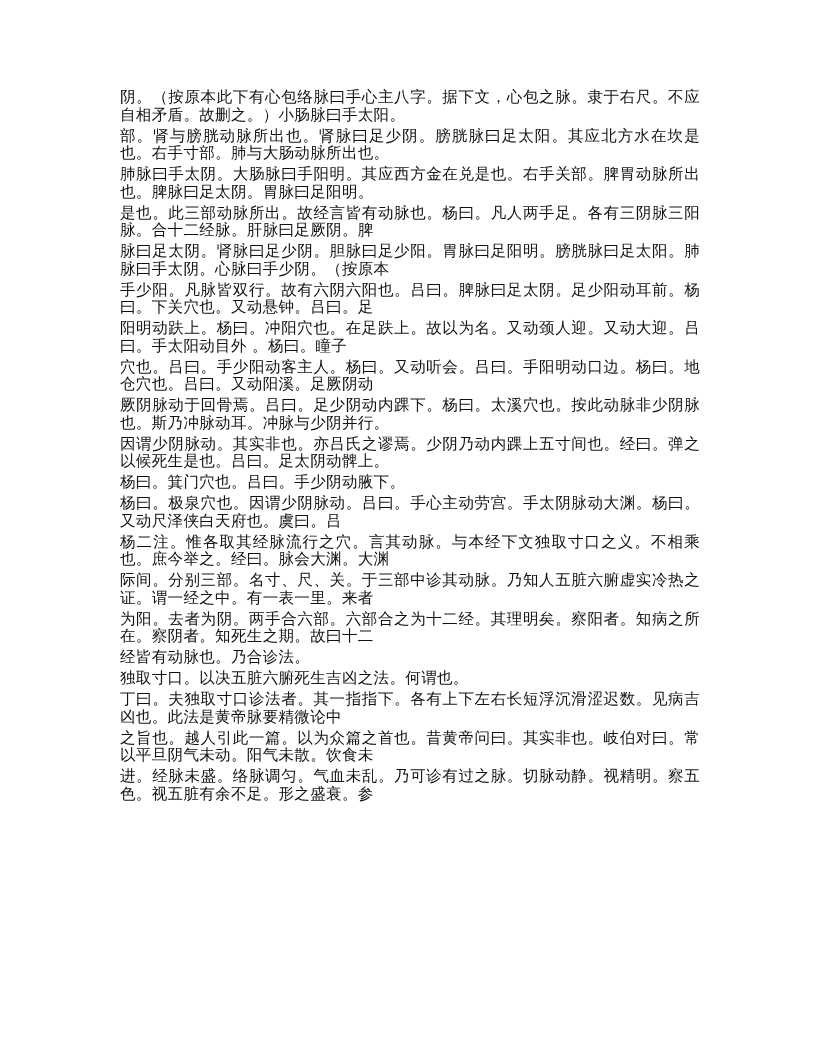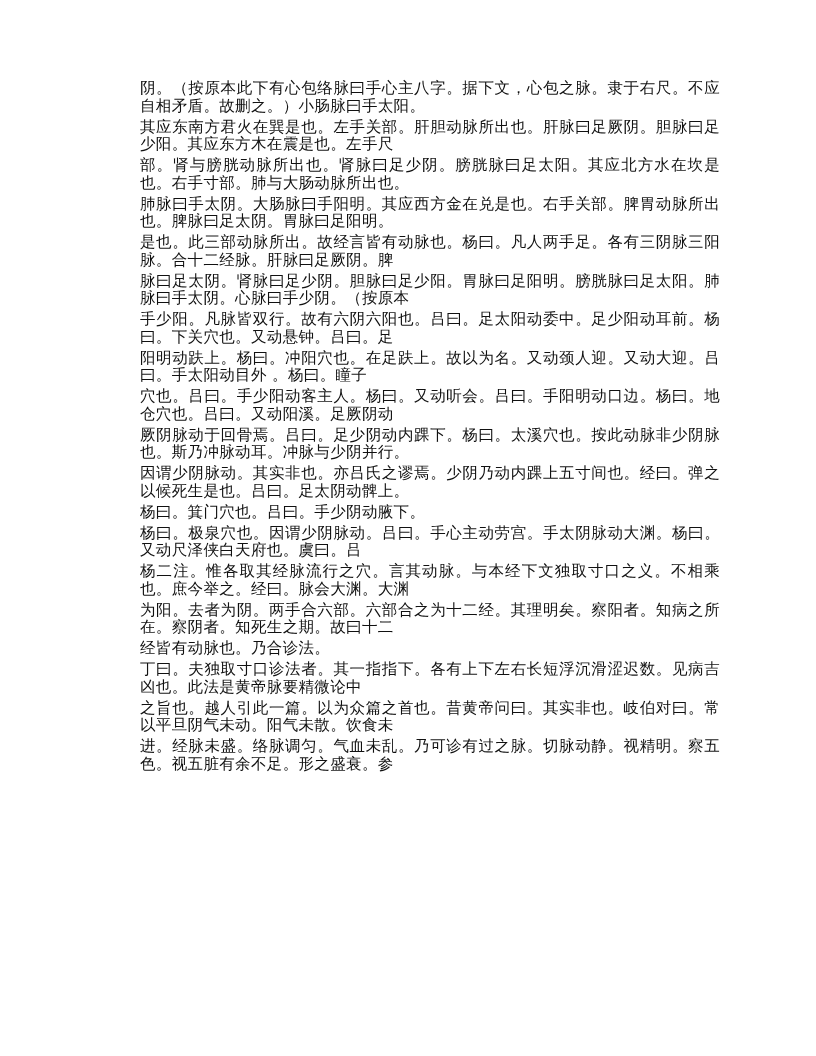--- a/index.html
+++ b/index.html
@@ -11,50 +11,50 @@
     width: 816px;
     height: 1056px;
     position: relative;
     overflow: hidden;
     font-family: "DejaVu Serif", "Liberation Serif", serif;
     color: #111111;
   }
   .page {
     position: absolute;
     left: 120px;
-    top: 80px;
+    top: 89px;
     width: 580px;
-    margin-left: 20px;
   }
   .para {
     font-size: 15.5px;
     line-height: 17.5px;
     margin: 0 0 3.5px 0;
     letter-spacing: 0.35px;
     text-align: justify;
     word-break: break-all;
     white-space: normal;
   }
 </style>
 </head>
 <body>
 
 <div class="page">
   <p class="para">阴。（按原本此下有心包络脉曰手心主八字。据下文，心包之脉。隶于右尺。不应自相矛盾。故删之。）小肠脉曰手太阳。</p>
-  <p class="para">其应东南方君火在巽是也。左手关部。肝胆动脉所出也。肝脉曰足厥阴。胆脉曰足少阳。其应东方木在震是也。左手尺</p>
   <p class="para">部。肾与膀胱动脉所出也。肾脉曰足少阴。膀胱脉曰足太阳。其应北方水在坎是也。右手寸部。肺与大肠动脉所出也。</p>
   <p class="para">肺脉曰手太阴。大肠脉曰手阳明。其应西方金在兑是也。右手关部。脾胃动脉所出也。脾脉曰足太阴。胃脉曰足阳明。</p>
   <p class="para">是也。此三部动脉所出。故经言皆有动脉也。杨曰。凡人两手足。各有三阴脉三阳脉。合十二经脉。肝脉曰足厥阴。脾</p>
   <p class="para">脉曰足太阴。肾脉曰足少阴。胆脉曰足少阳。胃脉曰足阳明。膀胱脉曰足太阳。肺脉曰手太阴。心脉曰手少阴。（按原本</p>
-  <p class="para">手少阳。凡脉皆双行。故有六阴六阳也。吕曰。足太阳动委中。足少阳动耳前。杨曰。下关穴也。又动悬钟。吕曰。足</p>
+  <p class="para">手少阳。凡脉皆双行。故有六阴六阳也。吕曰。脾脉曰足太阴。足少阳动耳前。杨曰。下关穴也。又动悬钟。吕曰。足</p>
   <p class="para">阳明动趺上。杨曰。冲阳穴也。在足趺上。故以为名。又动颈人迎。又动大迎。吕曰。手太阳动目外 。杨曰。瞳子</p>
   <p class="para">穴也。吕曰。手少阳动客主人。杨曰。又动听会。吕曰。手阳明动口边。杨曰。地仓穴也。吕曰。又动阳溪。足厥阴动</p>
   <p class="para">厥阴脉动于回骨焉。吕曰。足少阴动内踝下。杨曰。太溪穴也。按此动脉非少阴脉也。斯乃冲脉动耳。冲脉与少阴并行。</p>
   <p class="para">因谓少阴脉动。其实非也。亦吕氏之谬焉。少阴乃动内踝上五寸间也。经曰。弹之以候死生是也。吕曰。足太阴动髀上。</p>
   <p class="para">杨曰。箕门穴也。吕曰。手少阴动腋下。</p>
   <p class="para">杨曰。极泉穴也。因谓少阴脉动。吕曰。手心主动劳宫。手太阴脉动大渊。杨曰。又动尺泽侠白天府也。虞曰。吕</p>
   <p class="para">杨二注。惟各取其经脉流行之穴。言其动脉。与本经下文独取寸口之义。不相乘也。庶今举之。经曰。脉会大渊。大渊</p>
+  <p class="para">际间。分别三部。名寸、尺、关。于三部中诊其动脉。乃知人五脏六腑虚实冷热之证。谓一经之中。有一表一里。来者</p>
   <p class="para">为阳。去者为阴。两手合六部。六部合之为十二经。其理明矣。察阳者。知病之所在。察阴者。知死生之期。故曰十二</p>
   <p class="para">经皆有动脉也。乃合诊法。</p>
+  <p class="para">独取寸口。以决五脏六腑死生吉凶之法。何谓也。</p>
   <p class="para">丁曰。夫独取寸口诊法者。其一指指下。各有上下左右长短浮沉滑涩迟数。见病吉凶也。此法是黄帝脉要精微论中</p>
   <p class="para">之旨也。越人引此一篇。以为众篇之首也。昔黄帝问曰。其实非也。岐伯对曰。常以平旦阴气未动。阳气未散。饮食未</p>
   <p class="para">进。经脉未盛。络脉调匀。气血未乱。乃可诊有过之脉。切脉动静。视精明。察五色。视五脏有余不足。形之盛衰。参</p>
 </div>
 
 </body></html>

